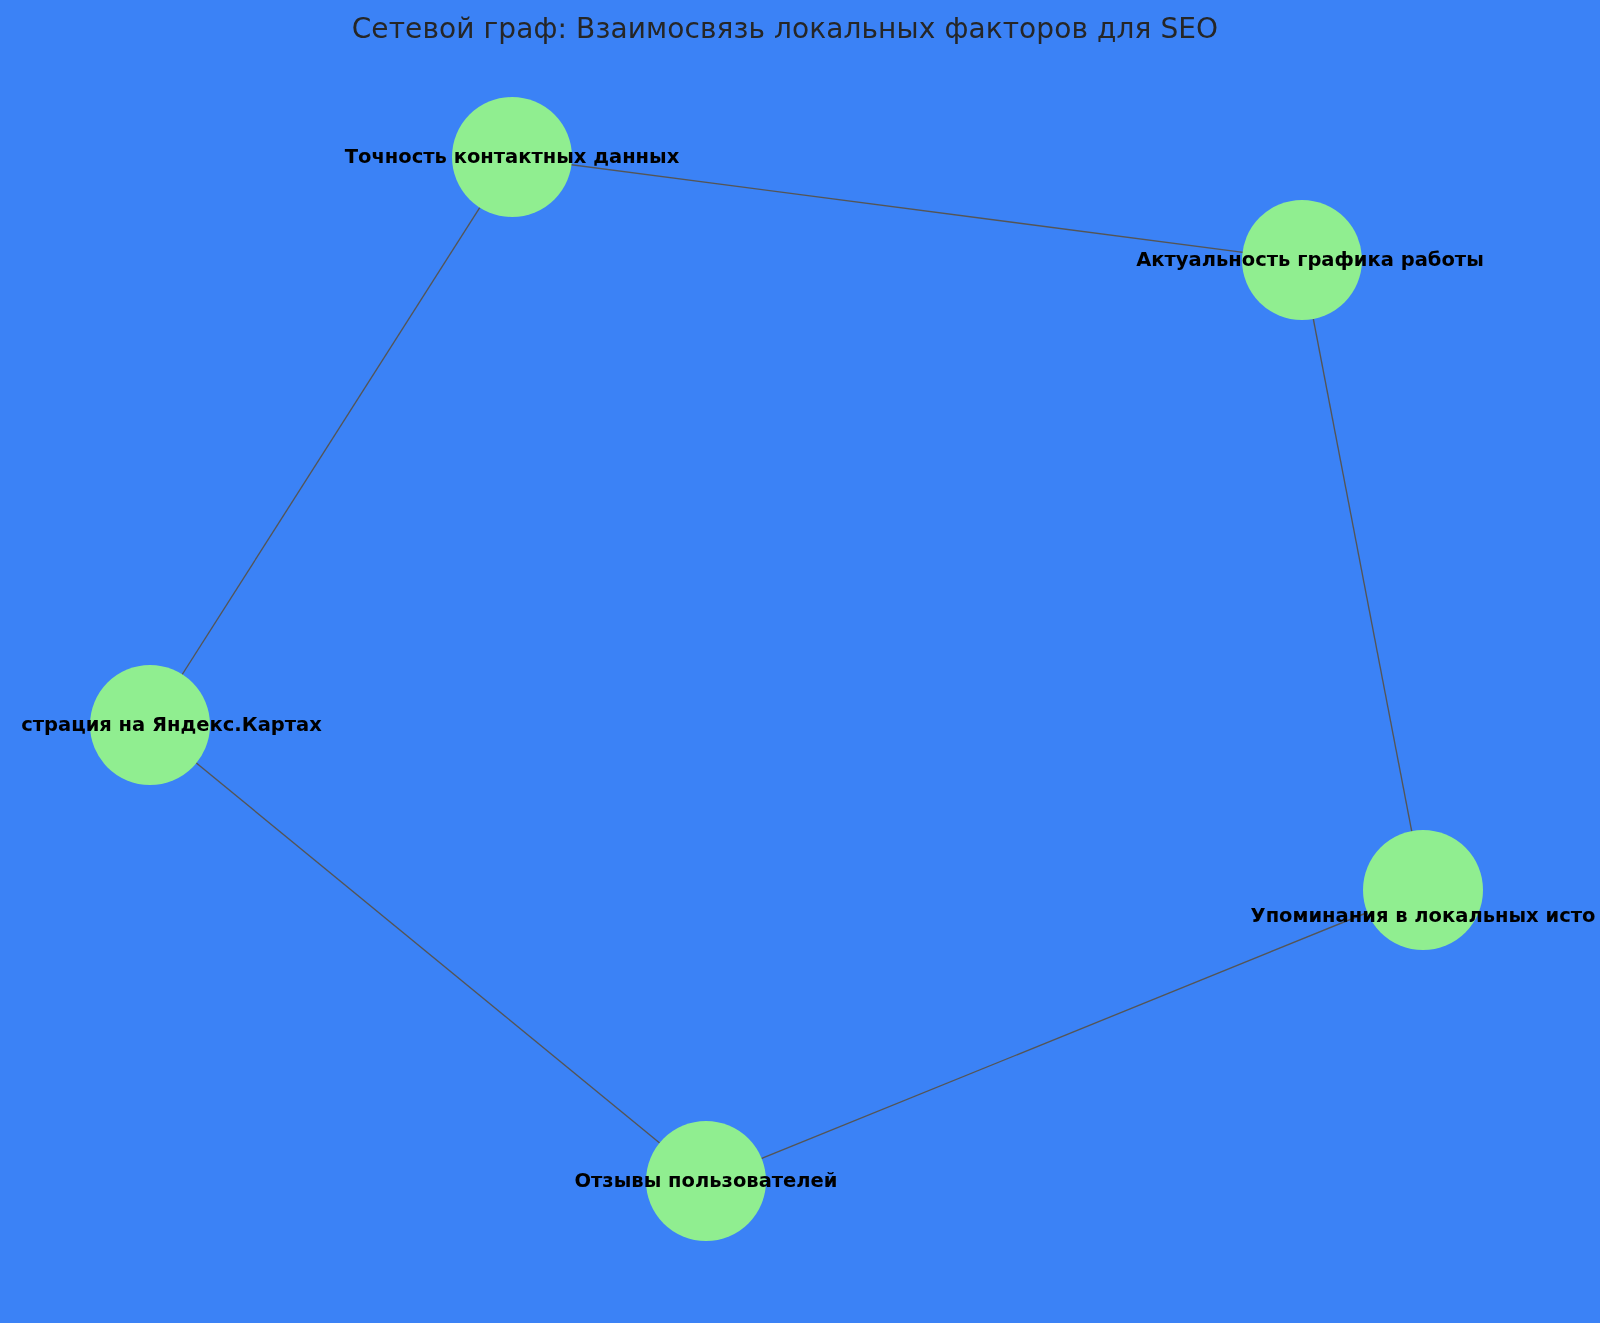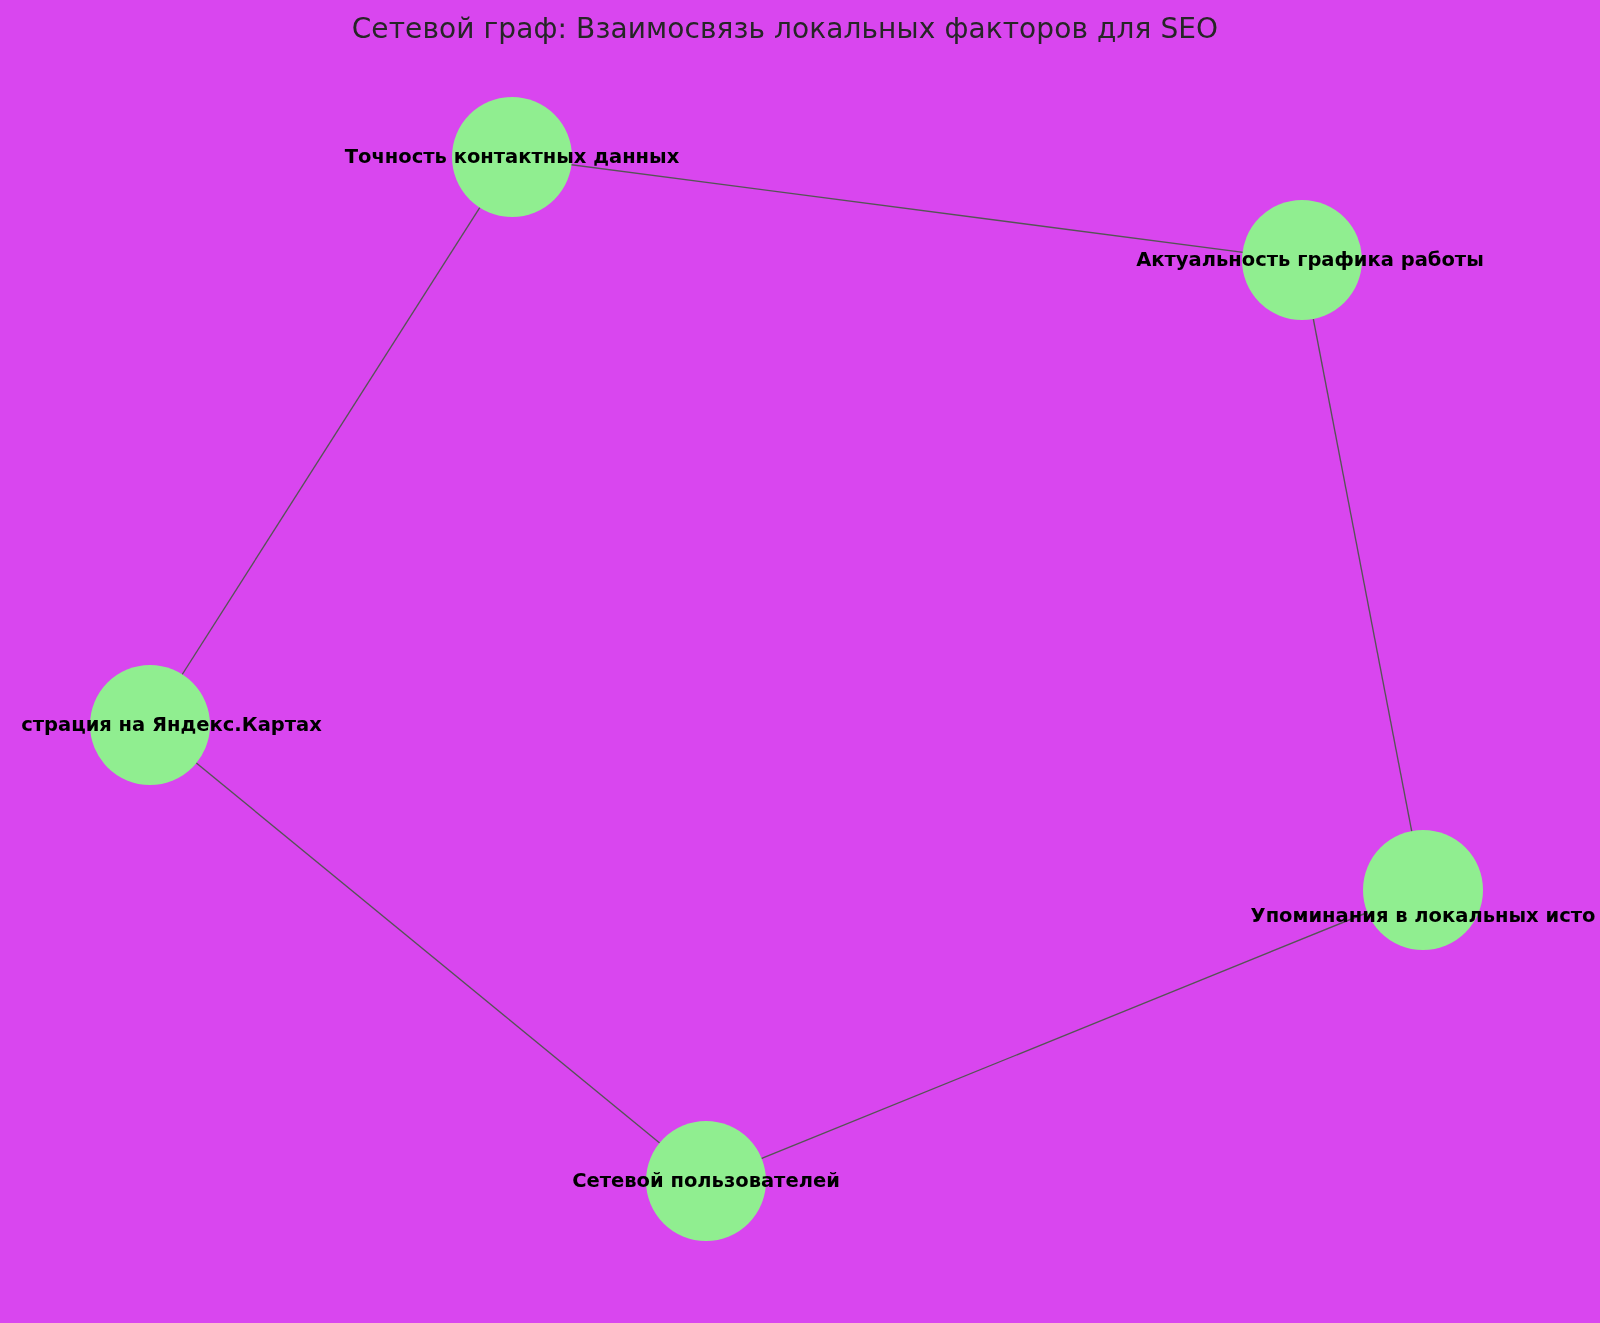--- a/index.html
+++ b/index.html
@@ -7,21 +7,21 @@
     padding: 0;
     background: #ffffff;
   }
   body {
     font-family: "DejaVu Sans", sans-serif;
   }
   #canvas {
     position: relative;
     width: 1600px;
     height: 1323px;
-    background: #d946ef;
+    background: #3b82f6;
     overflow: hidden;
   }
   #graph-title {
     position: absolute;
     left: 0;
     top: 12px;
     width: 1570px;
     text-align: center;
     font-family: "DejaVu Sans", sans-serif;
     font-size: 28px;
@@ -80,17 +80,17 @@
       <div class="graph-node" style="left: 452px; top: 97px; width: 120px; height: 120px; background: rgb(144, 238, 144);"></div>
       <div class="graph-node" style="left: 1242px; top: 200px; width: 120px; height: 120px; background: rgb(144, 238, 144);"></div>
       <div class="graph-node" style="left: 1363px; top: 830px; width: 120px; height: 120px; background: rgb(144, 238, 144);"></div>
       <div class="graph-node" style="left: 646px; top: 1121px; width: 120px; height: 120px; background: rgb(144, 238, 144);"></div>
       <div class="graph-node" style="left: 90px; top: 665px; width: 120px; height: 120px; background: rgb(144, 238, 144);"></div>
     </div>
   <div id="labels-group">
       <div class="node-label" style="left: 512px; top: 157px; color: rgb(0, 0, 0);">Точность контактных данных</div>
       <div class="node-label" style="left: 1302px; top: 260px; color: rgb(0, 0, 0); margin-left: 8px;">Актуальность графика работы</div>
       <div class="node-label" style="left: 1423px; top: 916px; color: rgb(0, 0, 0);">Упоминания в локальных исто</div>
-      <div class="node-label" style="left: 706px; top: 1181px; color: rgb(0, 0, 0);">Сетевой пользователей</div>
+      <div class="node-label" style="left: 706px; top: 1181px; color: rgb(0, 0, 0);">Отзывы пользователей</div>
       <div class="node-label" style="left: 150px; top: 725px; color: rgb(0, 0, 0); padding-left: 43px;">страция на Яндекс.Картах</div>
     </div>
 
 </div>
 
 </body></html>

